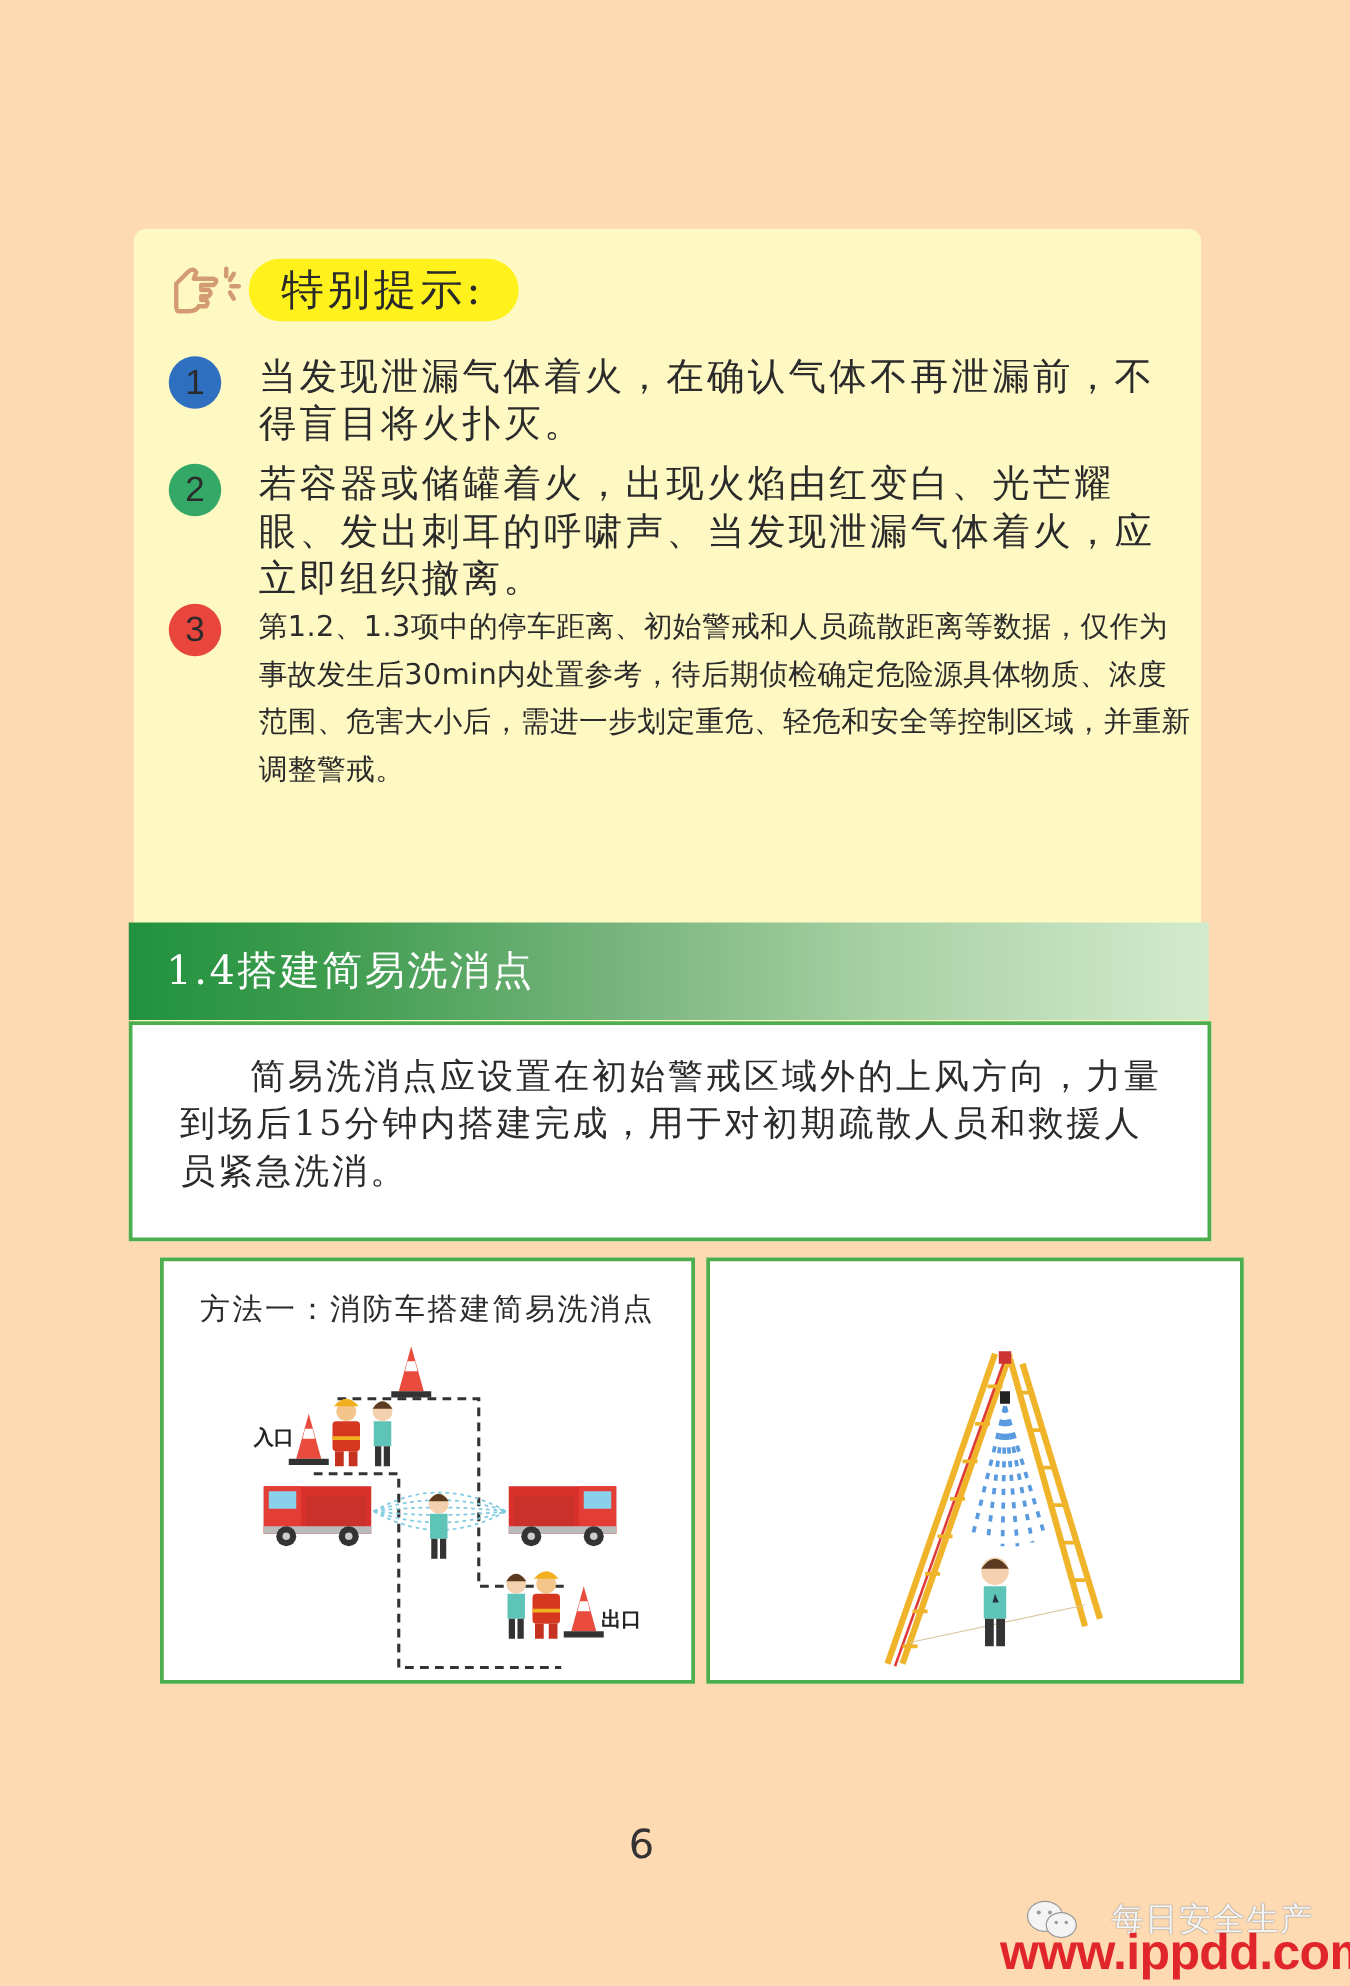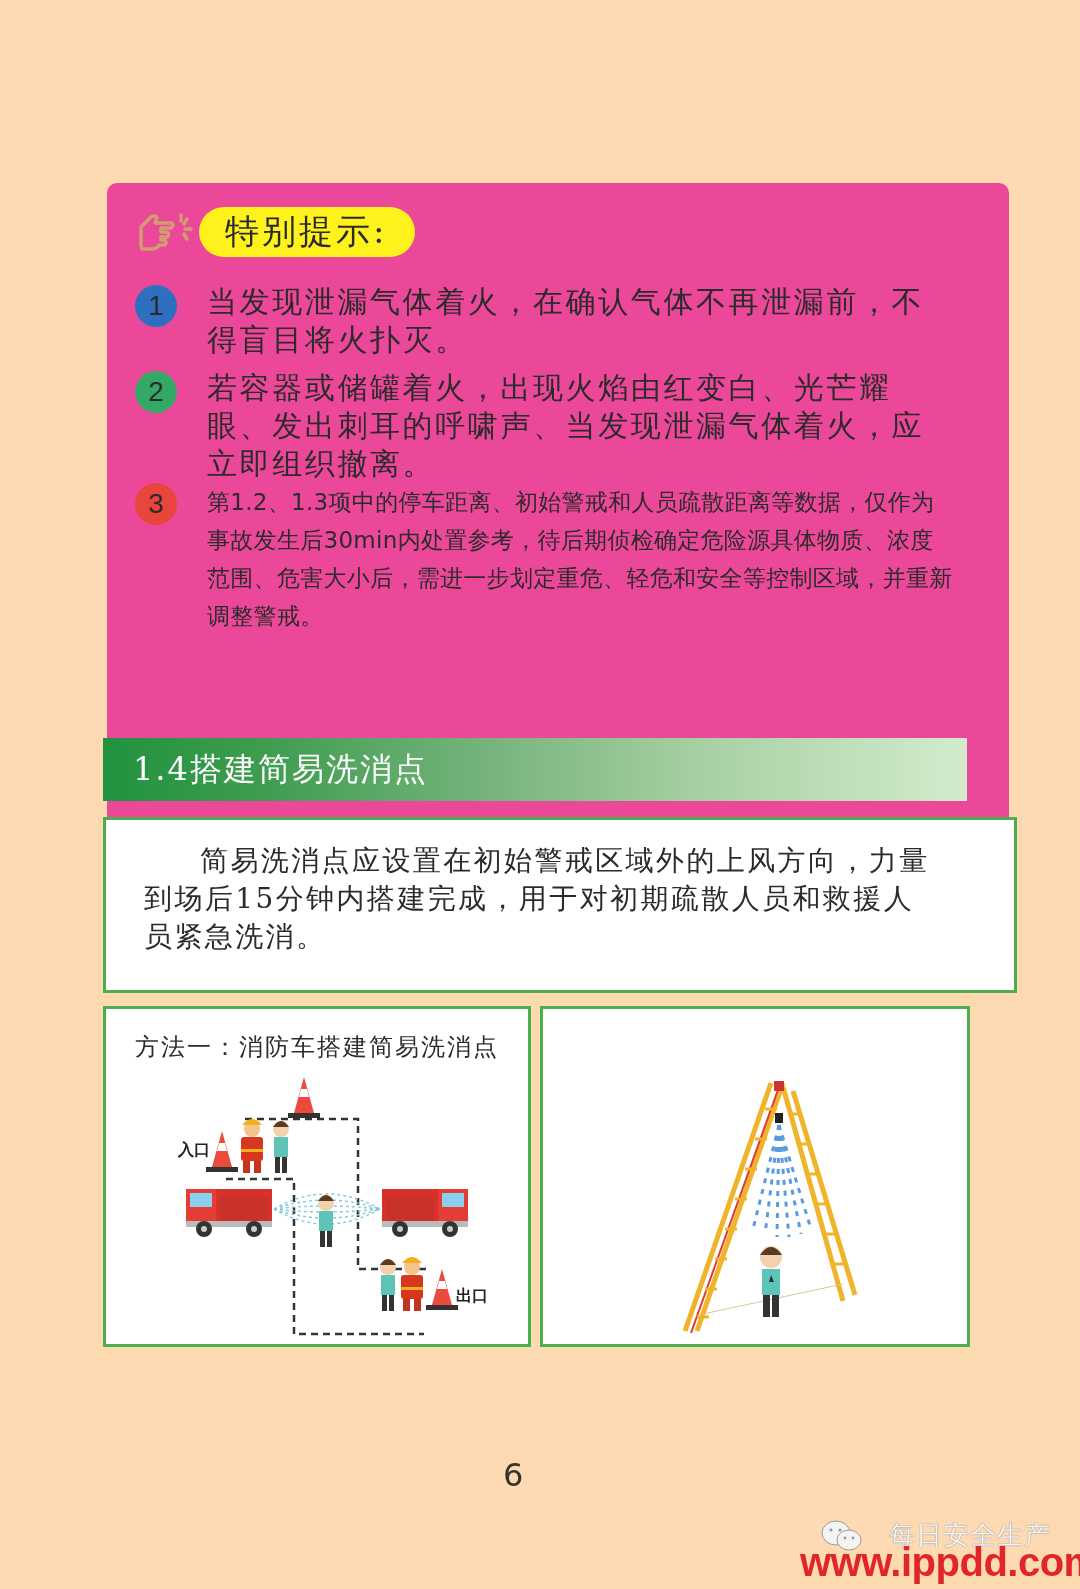--- a/index.html
+++ b/index.html
@@ -7,23 +7,22 @@
     width: 1080px; height: 1589px;
     background: #fedab2;
     position: relative;
     overflow: hidden;
     font-family: "DejaVu Serif", "Liberation Serif", serif;
     color: #2b2b2b;
   }
   .tip-box {
     position: absolute; left: 107px; top: 183px;
     width: 854px; height: 661px;
-    background: #ec4899;
+    background: #fef9c3;
     border-radius: 10px;
-    padding-left: 48px;
   }
   .tip-header { position: absolute; left: 30px; top: 24px; display: flex; align-items: center; }
   .hand-icon { width: 58px; height: 46px; }
   .tip-pill {
     margin-left: 4px;
     background: #fff21c;
     border-radius: 26px;
     height: 50px; padding: 0 28px 0 26px;
     display: flex; align-items: center;
     font-size: 34px; letter-spacing: 3px; color: #2a2a2a;
@@ -35,38 +34,38 @@
     font-size: 28px; display: flex; align-items: center; justify-content: center;
   }
   .tip-text {
     margin-left: 72px; font-size: 30px; line-height: 38px; letter-spacing: 2.6px;
   }
   .tip-text.sans {
     font-family: "DejaVu Sans", "Liberation Sans", sans-serif;
     letter-spacing: 0.3px; line-height: 38px; font-size: 23px;
   }
   .section-bar {
-    position: absolute; left: 103px; top: 738px; width: 864px; height: 63px;
+    position: absolute; left: 103px; top: 738px; width: 864px; height: 78px;
     background: linear-gradient(to right, #21923f 0%, #3d9c4e 18%, #77b47d 45%, #a9d1a5 70%, #d3ebcd 100%);
     display: flex; align-items: center;
   }
   .section-title {
     margin-left: 30px; color: #ffffff; font-size: 32px; letter-spacing: 2px;
   }
   .desc-box {
     position: absolute; left: 103px; top: 817px; width: 860px; height: 170px;
-    background: #ffffff; border: 3px solid #4cae4c; padding-left: 48px;
+    background: #ffffff; border: 3px solid #4cae4c;
   }
   .desc-text {
     position: absolute; left: 38px; top: 22px; width: 800px;
     font-size: 28px; line-height: 38px; letter-spacing: 2.4px; text-indent: 56px;
   }
   .method-box {
     position: absolute; top: 1006px; height: 335px;
-    background: #ffffff; border: 3px solid #4cae4c;
+    background: #ffffff; border: 3px solid #4cae4c; margin-left: 25px;
   }
   .method-1 { left: 103px; width: 422px; }
   .method-2 { left: 540px; width: 424px; }
   .method-title {
     position: absolute; top: 22px; left: 0; right: 0; text-align: center;
     font-size: 24px; letter-spacing: 2px; color: #2b2b2b;
   }
   .illus { position: absolute; left: 0; top: 60px; }
   .page-number {
     position: absolute; left: 503px; top: 1456px;

